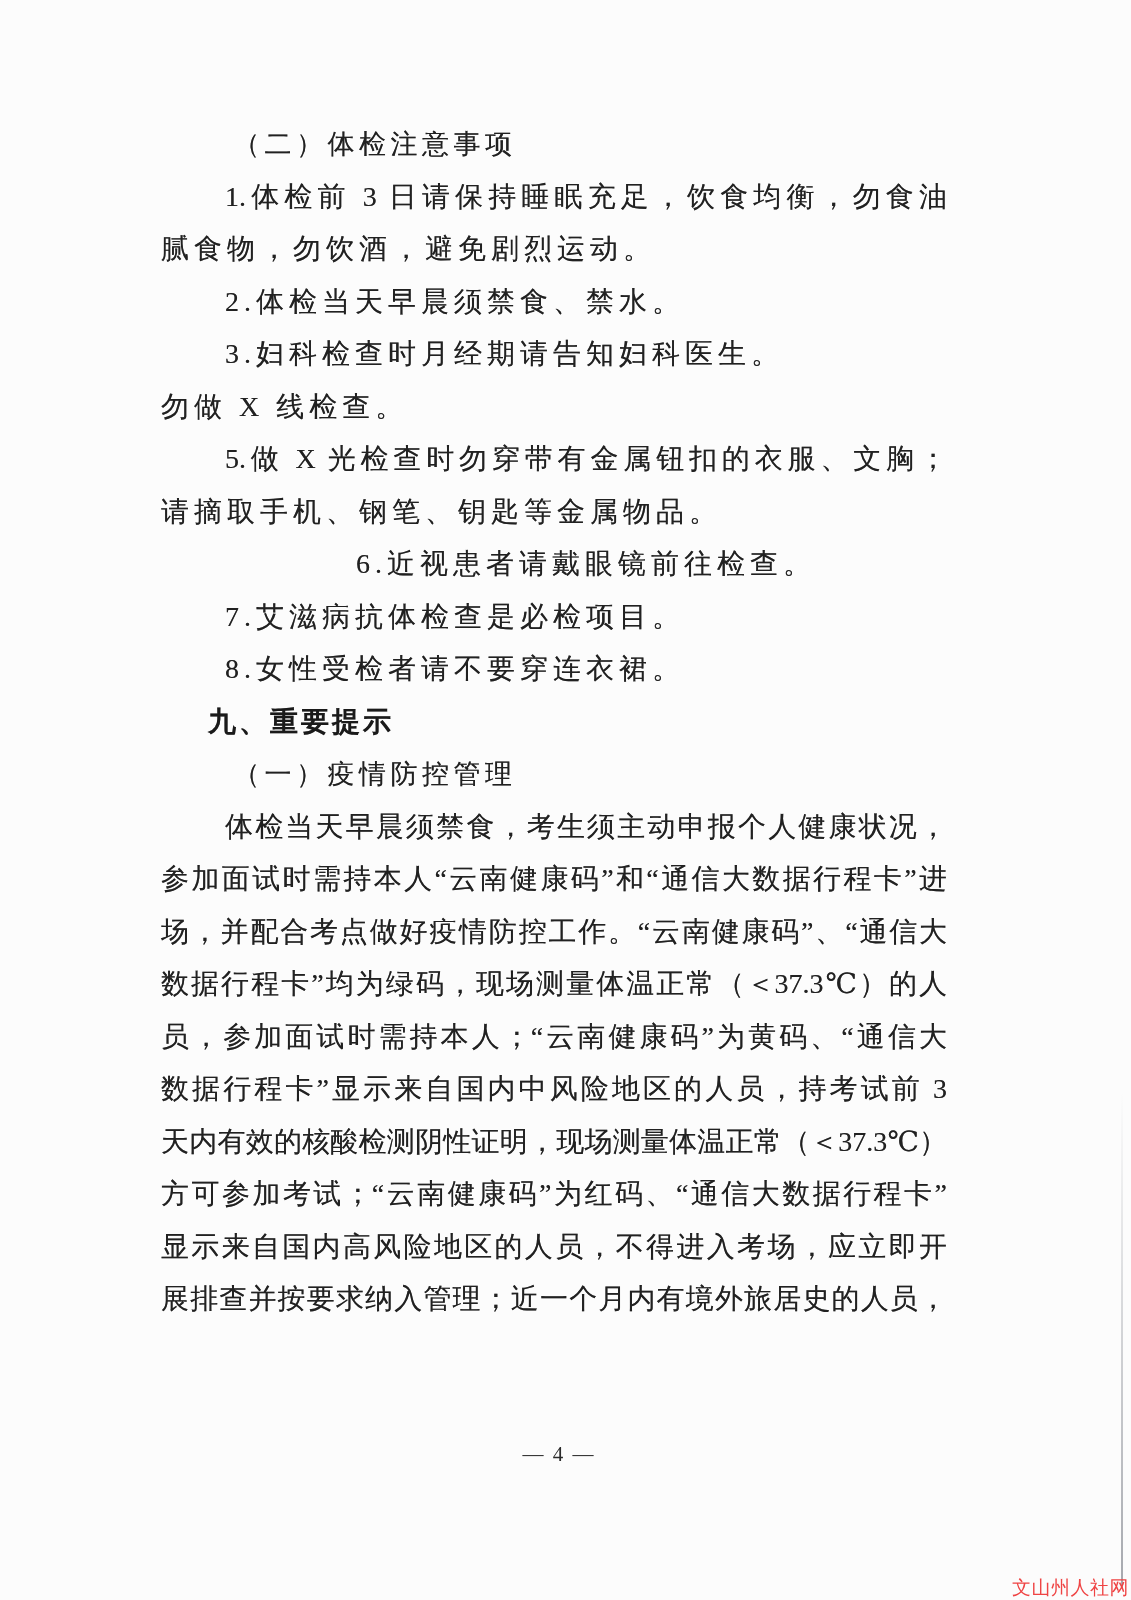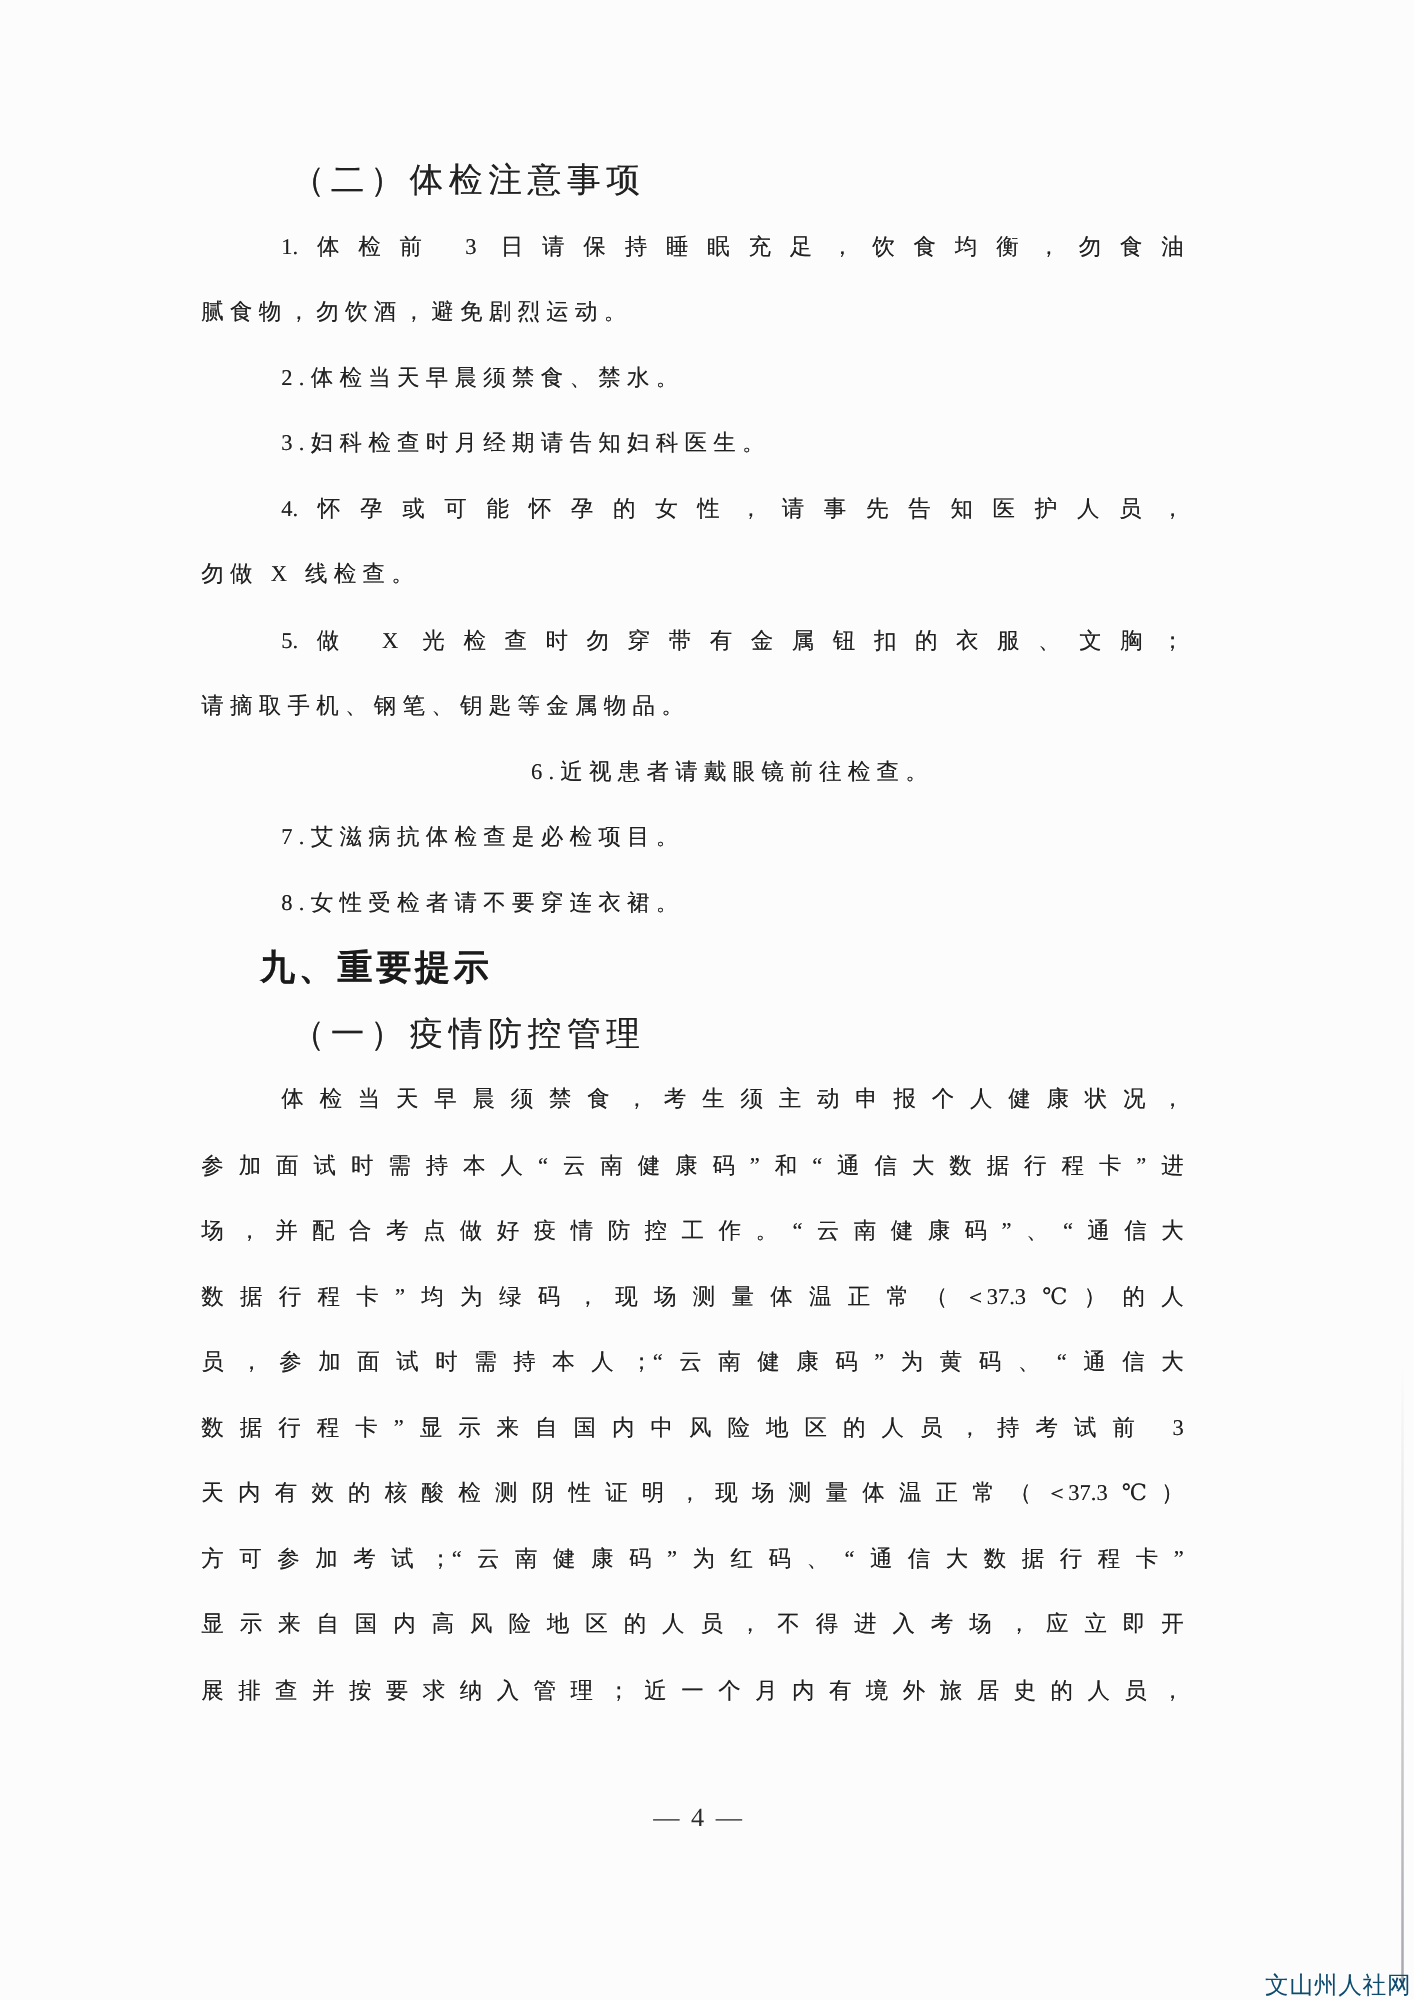--- a/index.html
+++ b/index.html
@@ -19,21 +19,21 @@
   }
   .doc-body {
     position: absolute;
     left: 161px;
     top: 118px;
     width: 786px;
   }
   .line {
     height: 52.5px;
     line-height: 52.5px;
-    font-size: 18px;
+    font-size: 28px;
     white-space: pre-wrap;
     color: #212121;
     
     text-shadow: 0 0 0.5px rgba(40,40,40,0.55);
   }
   .line.justify {
     text-align: justify;
     text-align-last: justify;
   }
   .line.short {
@@ -60,21 +60,21 @@
     font-size: 21px;
     letter-spacing: 2px;
     color: #2b2b2b;
   }
   .watermark {
     position: absolute;
     right: 2px;
     top: 1575px;
     font-size: 19px;
     letter-spacing: 0.5px;
-    color: #0c4a6e;
+    color: #ef4444;
     font-family: "Liberation Serif", "DejaVu Serif", serif;
   }
   .scan-line {
     position: absolute;
     left: 1121px;
     top: 1092px;
     width: 2px;
     height: 496px;
     background: linear-gradient(to bottom,
       rgba(168,171,177,0) 0%,
@@ -87,21 +87,20 @@
 
 <div class="page">
 
   <div class="doc-body">
 
   <div class="line kaiti short" style="text-indent: 72px;">（二）体检注意事项</div>
       <div class="line body justify" style="text-indent: 64px;">1.体检前 3 日请保持睡眠充足，饮食均衡，勿食油</div>
       <div class="line body short">腻食物，勿饮酒，避免剧烈运动。</div>
       <div class="line body short" style="text-indent: 64px;">2.体检当天早晨须禁食、禁水。</div>
       <div class="line body short" style="text-indent: 64px;">3.妇科检查时月经期请告知妇科医生。</div>
-      <div class="line body justify" style="text-indent: 64px;">4.怀孕或可能怀孕的女性，请事先告知医护人员，</div>
       <div class="line body short">勿做 X 线检查。</div>
       <div class="line body justify" style="text-indent: 64px;">5.做 X 光检查时勿穿带有金属钮扣的衣服、文胸；</div>
       <div class="line body short">请摘取手机、钢笔、钥匙等金属物品。</div>
       <div class="line body short" style="text-indent: 64px; text-align: center;">6.近视患者请戴眼镜前往检查。</div>
       <div class="line body short" style="text-indent: 64px;">7.艾滋病抗体检查是必检项目。</div>
       <div class="line body short" style="text-indent: 64px;">8.女性受检者请不要穿连衣裙。</div>
       <div class="line hei short" style="text-indent: 47px;">九、重要提示</div>
       <div class="line kaiti short" style="text-indent: 72px;">（一）疫情防控管理</div>
       <div class="line body justify" style="text-indent: 64px;">体检当天早晨须禁食，考生须主动申报个人健康状况，</div>
       <div class="line body justify">参加面试时需持本人“云南健康码”和“通信大数据行程卡”进</div>

